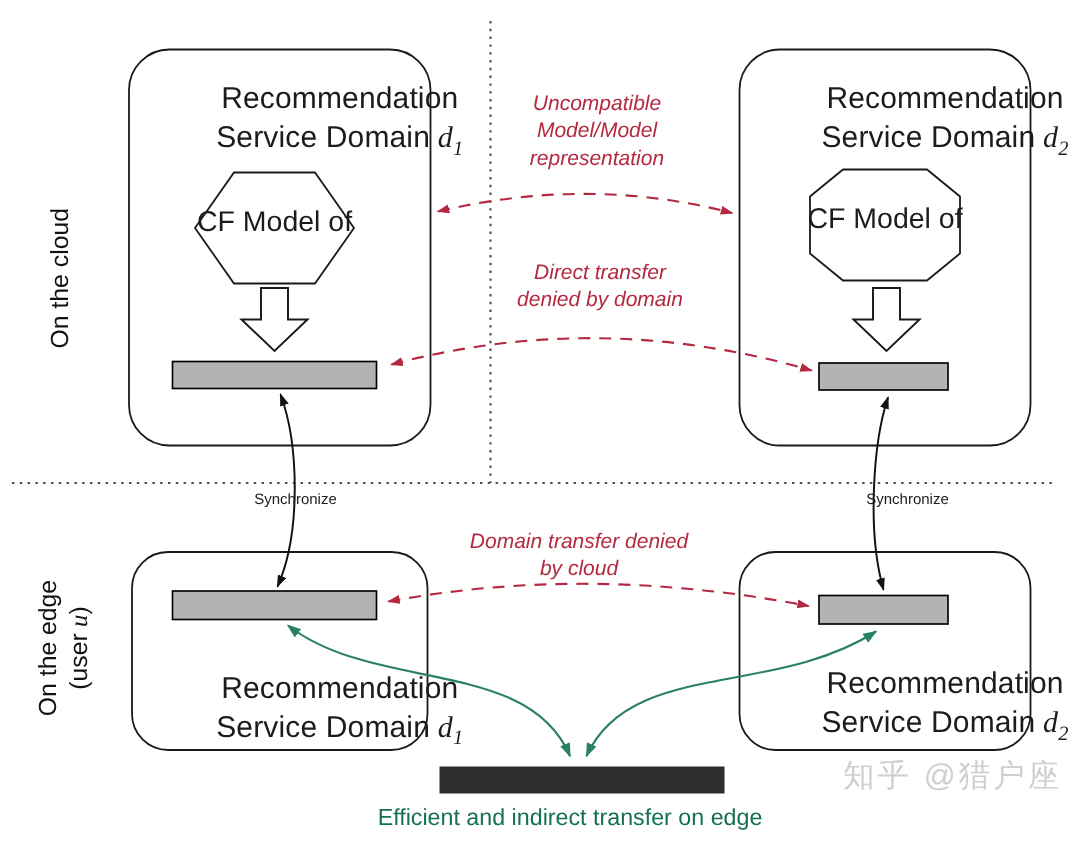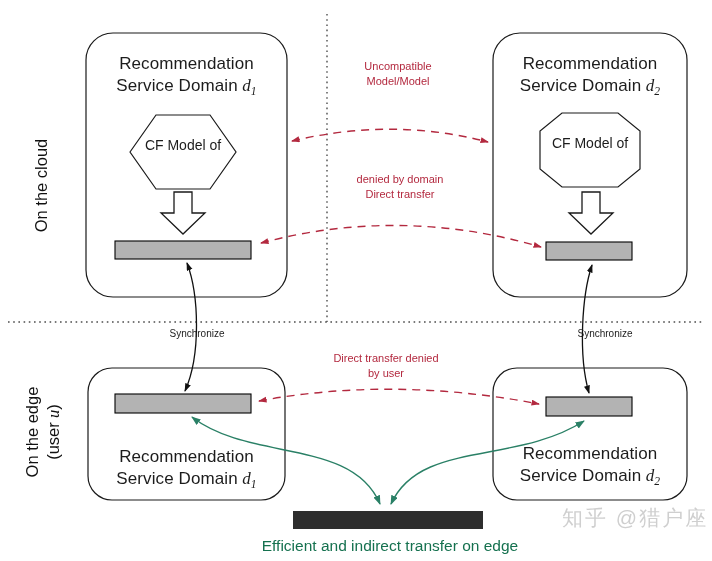--- a/index.html
+++ b/index.html
@@ -2,23 +2,23 @@
 <html><head>
 <meta charset="utf-8">
 <style>
   html,body { margin:0; padding:0; background:#ffffff; }
   .stage {
     position:relative; width:712px; height:561px; overflow:hidden;
     background:#ffffff; font-family:"Liberation Sans", sans-serif;
   }
   svg { position:absolute; left:0; top:0; }
   .t { position:absolute; text-align:center; color:#1c1c1c; line-height:1.3; }
-  .title { font-size:17px; letter-spacing:.1px; }
-  .model { font-size:14px; line-height:1.32;text-align:center; }
-  .red  { color:#b3293f; font-size:11px; line-height:1.32; }
+  .title { font-size:20px; letter-spacing:.1px;padding-left:40px; }
+  .model { font-size:19px; line-height:1.32;text-align:center; }
+  .red  { color:#b3293f; font-size:14px; line-height:1.32;font-style:italic; }
   .sync { font-size:10px; }
   .greenCap { color:#15714f; font-size:15.5px; }
   .wm { color:#cfcfcf; font-size:21px; letter-spacing:2px; white-space:nowrap; }
   .rot { position:absolute; transform:rotate(-90deg); transform-origin:center; text-align:center; }
   .side { font-size:16.5px; color:#111; line-height:1.25; }
   .var { font-family:"Liberation Serif", serif; font-style:italic; margin-left:.26em; }
   sub { font-size:.68em; font-family:"Liberation Serif", serif; font-style:italic; }
 </style>
 </head>
 <body>
@@ -91,40 +91,41 @@
     <div>Recommendation</div>
     <div><span>Service Domain</span><span class="var">d</span><sub>2</sub></div>
   </div>
   <div class="t model" style="left:535px; top:134px; width:110px;">
     <div>CF Model of</div>
   </div>
 
   <div class="t red" style="left:338px; top:59px; width:120px;">
     <div>Uncompatible</div>
     <div>Model/Model</div>
+    <div>representation</div>
   </div>
   <div class="t red" style="left:330px; top:172px; width:140px;">
+    <div>Direct transfer</div>
     <div>denied by domain</div>
-    <div>Direct transfer</div>
   </div>
   <div class="t red" style="left:296px; top:351px; width:180px;">
-    <div>Direct transfer denied</div>
-    <div>by user</div>
+    <div>Domain transfer denied</div>
+    <div>by cloud</div>
   </div>
 
   <div class="t sync" style="left:147px; top:327px; width:100px;">Synchronize</div>
   <div class="t sync" style="left:555px; top:327px; width:100px;">Synchronize</div>
 
   <div class="t title" style="left:88px; top:446px; width:197px;">
     <div>Recommendation</div>
     <div><span>Service Domain</span><span class="var">d</span><sub>1</sub></div>
   </div>
 
   <div class="t title" style="left:493px; top:443px; width:194px;">
     <div>Recommendation</div>
     <div><span>Service Domain</span><span class="var">d</span><sub>2</sub></div>
   </div>
 
-  <div class="t greenCap" style="left:230px; top:536px; width:320px;">Efficient and indirect transfer on edge</div>
+  <div class="t greenCap" style="left:220px; top:536px; width:320px;">Efficient and indirect transfer on edge</div>
 
   <div class="t wm" style="left:562px; top:504px; width:160px; text-align:left;">知乎 @猎户座</div>
 
 </div>
 
 </body></html>

